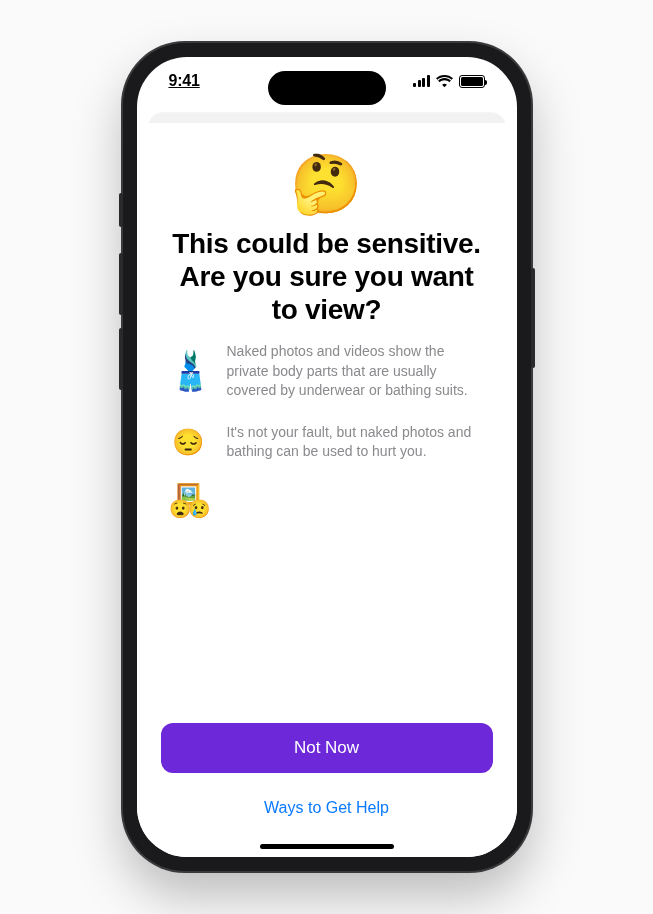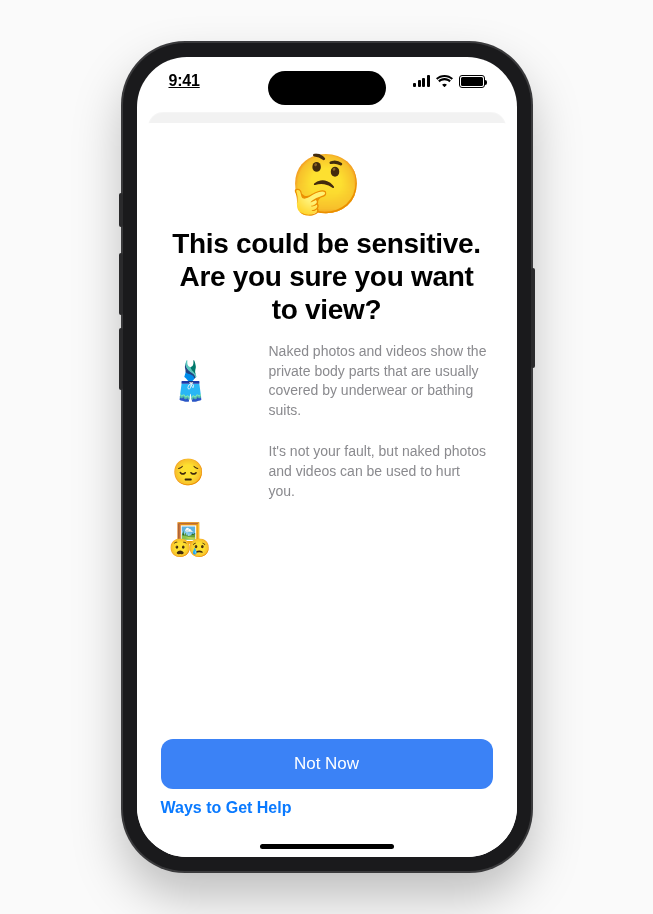--- a/index.html
+++ b/index.html
@@ -178,39 +178,40 @@
   .bullet-icon.pair { font-size: 20px; letter-spacing: -4px; }
   .bullet-icon.stack {
     display:flex; flex-direction:column; align-items:center; gap:0;
   }
   .bullet-icon.stack .top{font-size:20px;}
   .bullet-icon.stack .row{font-size:18px; letter-spacing:-3px; margin-top:-4px;}
   .bullet-text {
     font-size: 14px;
     line-height: 1.4;
     color: #8a8a8e;
-    margin-left: 42px;
   }
 
   .spacer { flex: 1; }
 
   .primary-btn {
-    background: #3b82f6;
+    background: #6d28d9;
     color: #fff;
     height: 50px;
     border-radius: 12px;
     font-size: 17px;
     font-weight: 500;
     display:flex;align-items:center;justify-content:center;
+    margin-bottom: 16px;
     cursor: pointer;
   }
   .link-btn {
     color: #0a7aff;
     font-size: 16px;
-    font-weight: 700;
+    font-weight: 400;
+    text-align: center;
     padding: 10px 0;
     cursor: pointer;
   }
 
   .home-indicator {
     position: absolute;
     bottom: 8px;
     left: 50%;
     transform: translateX(-50%);
     width: 134px;
@@ -262,21 +263,21 @@
 
       <div class="bullets">
 
         <div class="bullet">
           <div class="bullet-icon pair">🩱🩳</div>
           <div class="bullet-text">Naked photos and videos show the private body parts that are usually covered by underwear or bathing suits.</div>
         </div>
 
         <div class="bullet">
           <div class="bullet-icon">😔</div>
-          <div class="bullet-text">It's not your fault, but naked photos and videos can be used to hurt you.</div>
+          <div class="bullet-text">It's not your fault, but naked photos and bathing can be used to hurt you.</div>
         </div>
 
         <div class="bullet">
           <div class="bullet-icon stack">
             <span class="top">🖼️</span>
             <span class="row">😧😢</span>
           </div>
         </div>
 
       </div>

